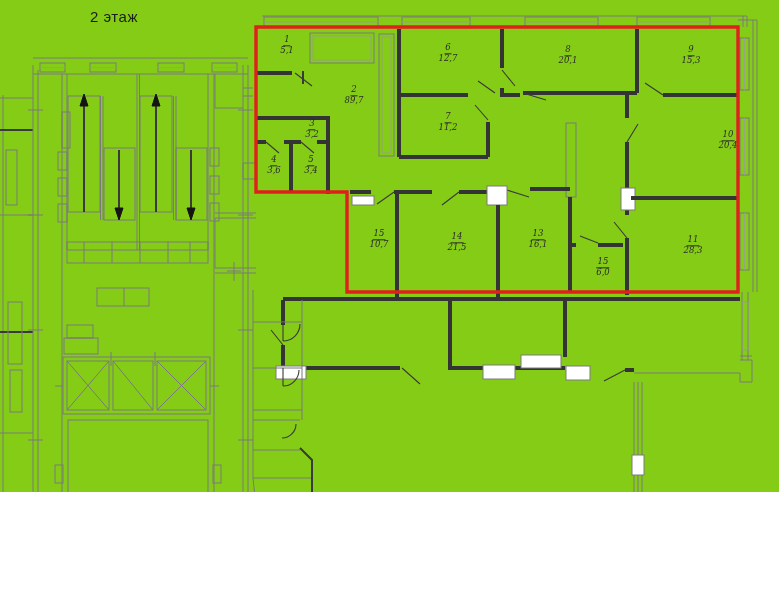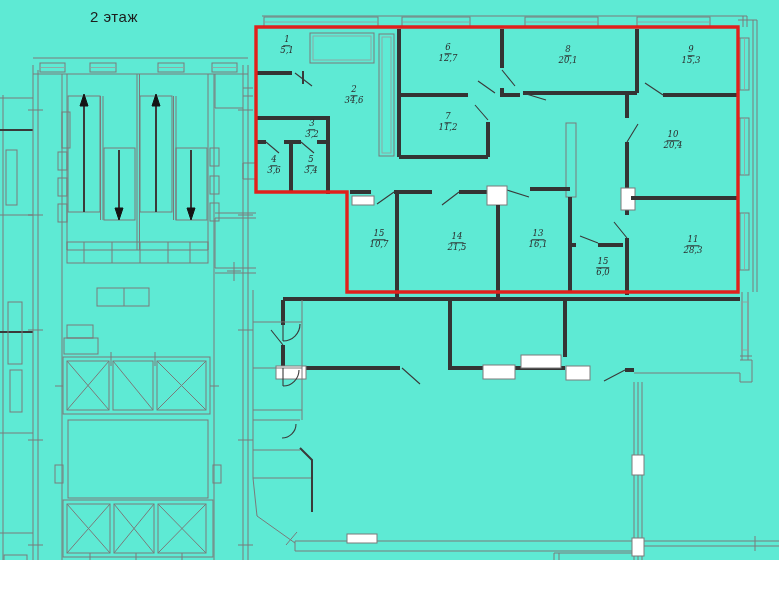--- a/index.html
+++ b/index.html
@@ -1,16 +1,16 @@
 <!DOCTYPE html>
 <html><head>
 <meta charset="utf-8">
 <style>
   html,body{margin:0;padding:0;background:#ffffff;}
-  .stage{position:relative;width:779px;height:560px;background:#5eead4;overflow:hidden;
+  .stage{position:relative;width:779px;height:492px;background:#84cc16;overflow:hidden;
          font-family:"Liberation Sans",sans-serif;}
   .floor-title{position:absolute;left:90px;top:8px;font-size:15px;color:#1c1c1c;
                letter-spacing:.5px;}
   svg{position:absolute;left:0;top:0;}
   .t{stroke:#7a7a7a;stroke-width:1;fill:none;}
   .t2{stroke:#9a9a9a;stroke-width:.8;fill:none;}
   .k{stroke:#343434;stroke-width:4;fill:none;}
   .k2{stroke:#3a3a3a;stroke-width:2;fill:none;}
   .door{stroke:#3a3a3a;stroke-width:1.1;fill:none;}
   .wbox{fill:#ffffff;stroke:#7a7a7a;stroke-width:1;}
@@ -268,21 +268,21 @@
 </svg>
 
 <div class="floor-title">2 этаж</div>
 
 <div class="rlabel" style="left:287px;top:46px">
       <span class="rnum">1</span>
       <span class="rarea">5,1</span>
     </div>
 <div class="rlabel" style="left:354px;top:96px">
       <span class="rnum">2</span>
-      <span class="rarea">34,6</span>
+      <span class="rarea">89,7</span>
     </div>
 <div class="rlabel" style="left:312px;top:130px">
       <span class="rnum">3</span>
       <span class="rarea">3,2</span>
     </div>
 <div class="rlabel" style="left:274px;top:166px">
       <span class="rnum">4</span>
       <span class="rarea">3,6</span>
     </div>
 <div class="rlabel" style="left:311px;top:166px">
@@ -298,21 +298,21 @@
       <span class="rarea">11,2</span>
     </div>
 <div class="rlabel" style="left:568px;top:56px">
       <span class="rnum">8</span>
       <span class="rarea">20,1</span>
     </div>
 <div class="rlabel" style="left:691px;top:56px">
       <span class="rnum">9</span>
       <span class="rarea">15,3</span>
     </div>
-<div class="rlabel" style="left:673px;top:141px">
+<div class="rlabel" style="left:728px;top:141px">
       <span class="rnum">10</span>
       <span class="rarea">20,4</span>
     </div>
 <div class="rlabel" style="left:693px;top:246px">
       <span class="rnum">11</span>
       <span class="rarea">28,3</span>
     </div>
 <div class="rlabel" style="left:603px;top:268px">
       <span class="rnum">15</span>
       <span class="rarea">6,0</span>

